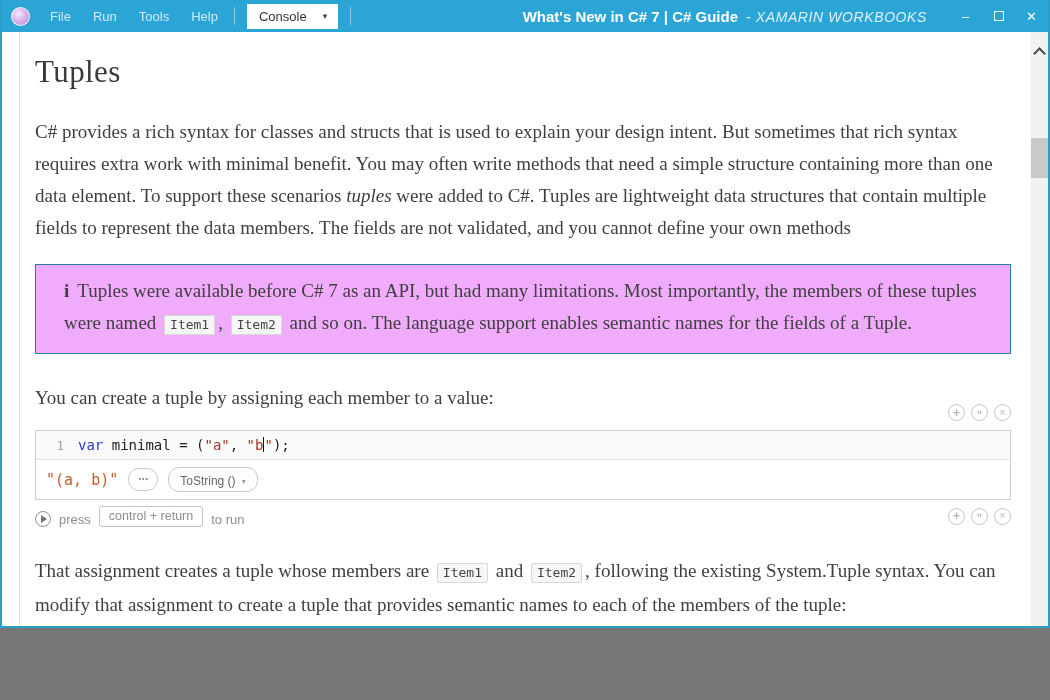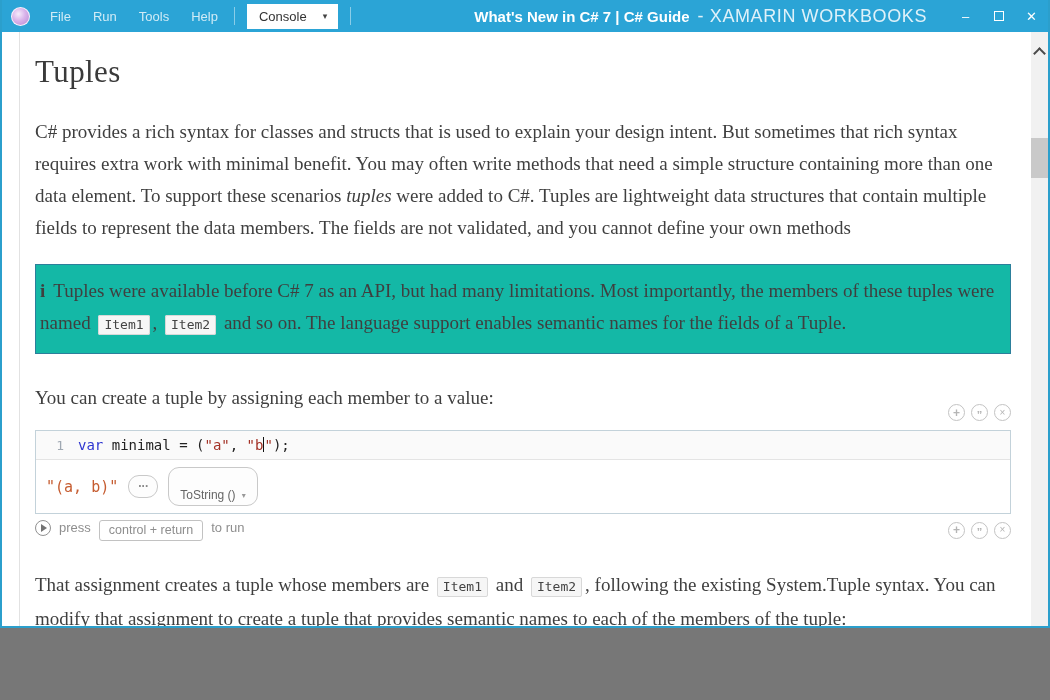--- a/index.html
+++ b/index.html
@@ -13,36 +13,36 @@
   .titlebar { height:32px; background:#2ba4d6; display:flex; align-items:center; padding-left:7px; }
   .logo { width:19px; height:19px; border-radius:50%; margin:0 9px 0 2px; flex:none;
     background:radial-gradient(circle at 38% 35%, #f6ecfb 0%, #d9b3ea 45%, #b687d2 100%);
     border:1px solid rgba(255,255,255,.85); }
   .menu-item { color:rgba(255,255,255,.78); font-size:13px; padding:0 11px; }
   .tb-sep { width:1px; height:18px; background:rgba(255,255,255,.45); margin:0 5px; }
   .console-dd { background:#fff; height:25px; display:flex; align-items:center; gap:16px;
     padding:0 11px 0 12px; margin:0 7px; font-size:13px; color:#333; }
   .console-caret { font-size:9px; color:#444; }
   .tb-title { margin-left:auto; color:#fff; font-size:15px; font-weight:bold; white-space:nowrap; }
-  .tb-suffix { color:rgba(255,255,255,.85); font-weight:normal; font-size:18px; margin-left:8px; letter-spacing:.6px; }
+  .tb-suffix { color:rgba(255,255,255,.85); font-weight:normal; font-size:14px; margin-left:8px; letter-spacing:.6px;font-style:italic; }
   .win-controls { display:flex; margin-left:22px; flex:none; }
   .win-btn { width:33px; height:32px; display:flex; align-items:center; justify-content:center; color:#fff; font-size:13px; }
   .max-box { width:10px; height:10px; border:1px solid #fff; display:inline-block; }
   
   .body { display:flex; height:666px; }
   .gutter { width:18px; border-right:1px solid #e2e2e2; background:#fff; flex:none; }
   .main { flex:1; padding:0 20px 0 15px; position:relative; overflow:hidden;
     font-family:"Liberation Serif","DejaVu Serif",serif; color:#3f3f3f; }
   .doc-heading { font-size:31px; font-weight:normal; color:#3a3a3a; margin-top:22px; letter-spacing:.4px; }
   .para { font-size:19px; line-height:32px; margin-top:26px; }
   .para em { font-style:italic; }
   .chip { font-family:"DejaVu Sans Mono",monospace; font-size:13px; background:#f6f6f6;
     border:1px solid #d8d8d8; border-radius:2px; padding:1px 5px 2px; color:#444; margin:0 3px; white-space:nowrap; }
-  .infobox { border:1px solid #2c7f9b; background:#14b8a6; margin-top:20px;
-    padding:10px 4px 12px; font-size:19px; line-height:32px; }
+  .infobox { border:1px solid #2c7f9b; background:#f0abfc; margin-top:20px;
+    padding:10px 28px 12px; font-size:19px; line-height:32px; }
   .info-i { font-weight:bold; margin-right:8px; }
   .para-tight { margin-top:28px; }
   
   .actions-row { display:flex; justify-content:flex-end; gap:6px; height:18px; margin-top:-10px; }
   .actions-row.in-footer { margin-top:0; }
   .circle-btn { width:17px; height:17px; border:1px solid #c3c3c3; border-radius:50%; color:#b5b5b5;
     display:flex; align-items:center; justify-content:center; font-family:"Liberation Sans",sans-serif;
     font-size:12px; line-height:1; background:#fff; }
   .circle-btn.g-plus { font-weight:bold; }
   .circle-btn.g-quote { font-size:11px; padding-top:5px; font-weight:bold; }
@@ -51,27 +51,27 @@
   .code-cell { margin-top:8px; border:1px solid #c3d2da; background:#fff; }
   .code-row { background:#fafafa; border-bottom:1px solid #e4e4e4; padding:6px 10px 6px 10px;
     font-family:"DejaVu Sans Mono",monospace; font-size:14px; color:#222; display:flex; align-items:center; }
   .lineno { color:#9fa8b2; width:18px; text-align:right; margin-right:14px; flex:none; font-size:13px; }
   .tok-kw { color:#2d35d0; }
   .tok-str { color:#a33125; }
   .caret-bar { display:inline-block; width:1px; height:15px; background:#111; vertical-align:-2px; }
   .result-row { padding:7px 10px; display:flex; align-items:center; gap:10px; }
   .result-val { font-family:"DejaVu Sans Mono",monospace; font-size:15px; color:#c65d31; }
   .pill { border:1px solid #c9c9c9; border-radius:11px; background:#fdfdfd; color:#666;
-    font-family:"Liberation Sans",sans-serif; font-size:12px; padding:20px 11px 3px;
+    font-family:"Liberation Sans",sans-serif; font-size:12px; padding:6px 11px 3px;
     display:flex; align-items:center; gap:6px; }
   .pill-ellipsis { padding:0 9px 7px; font-weight:bold; color:#888; }
   .pill .dd-caret { font-size:8px; color:#999; }
   .cell-footer { display:flex; justify-content:space-between; align-items:center; margin-top:6px;
     font-family:"Liberation Sans",sans-serif; font-size:13px; color:#8e8e8e; }
-  .footer-left { display:flex; align-items:flex-start; gap:8px; }
+  .footer-left { display:flex; align-items:flex-end; gap:8px; }
   .play-circle { width:16px; height:16px; border:1px solid #919191; border-radius:50%;
     display:flex; align-items:center; justify-content:center; flex:none; }
   .play-tri { width:0; height:0; border-left:6px solid #737373; border-top:4px solid transparent;
     border-bottom:4px solid transparent; margin-left:2px; }
   .key-chip { border:1px solid #c2c2c2; border-radius:3px; padding:2px 9px 3px; color:#8e8e8e;
     background:#fff; font-size:12.5px; }
   .next-cell-line { position:absolute; left:15px; right:20px; bottom:0; height:2px; background:#5fb6d0; }
   
   .scroll-col { width:17px; position:relative; background:#fff; flex:none; }
   .scroll-track { position:absolute; top:0; left:0; width:17px; height:648px; background:#f1f1f1; }

